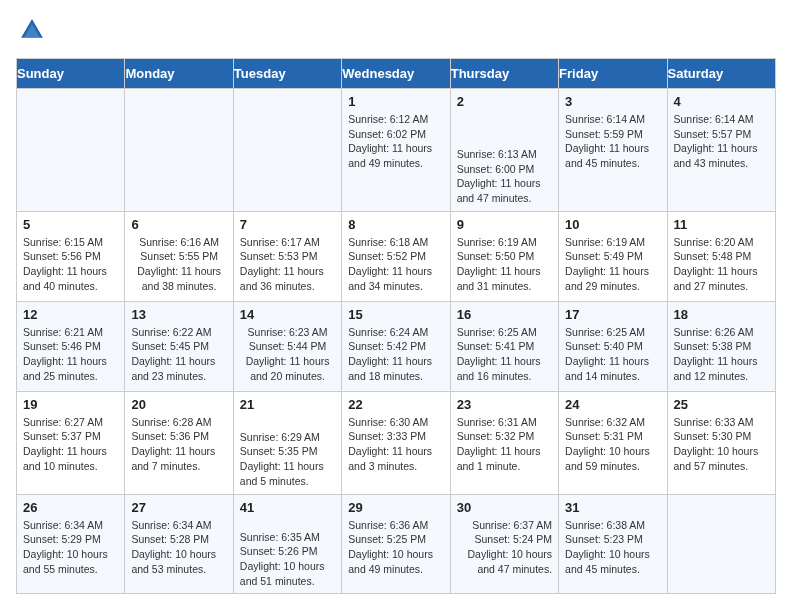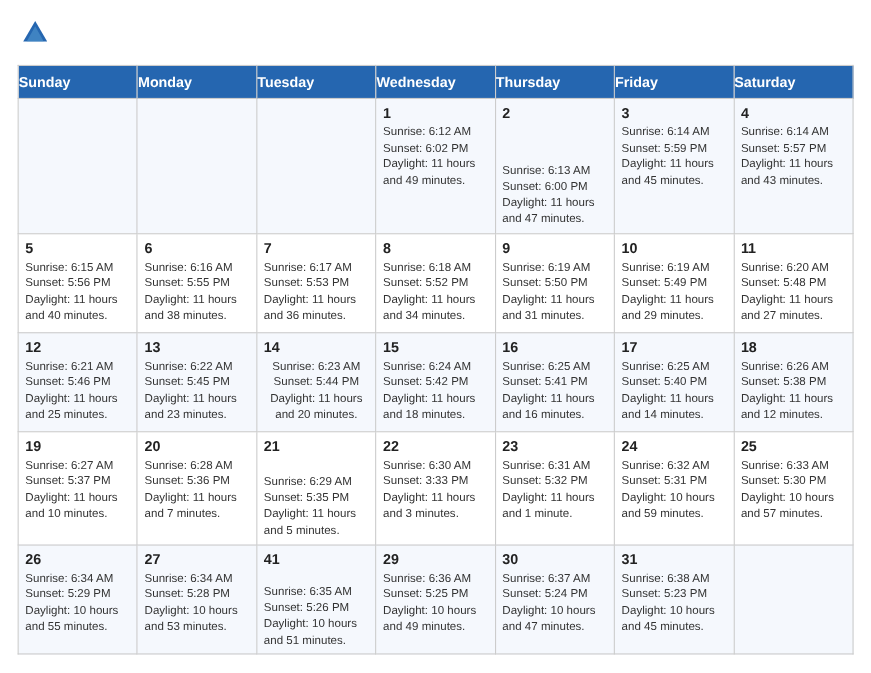--- a/index.html
+++ b/index.html
@@ -162,21 +162,21 @@
       <tr>
         <td>
           <span class="day-number">5</span>
           <div class="day-info" style="white-space: pre-line;">Sunrise: 6:15 AM
 Sunset: 5:56 PM
 Daylight: 11 hours
 and 40 minutes.</div>
         </td>
         <td>
           <span class="day-number">6</span>
-          <div class="day-info" style="white-space: pre-line;">Sunrise: 6:16 AM
+          <div class="day-info" style="white-space: pre-line; text-align: center;">Sunrise: 6:16 AM
 Sunset: 5:55 PM
 Daylight: 11 hours
 and 38 minutes.</div>
         </td>
         <td>
           <span class="day-number">7</span>
           <div class="day-info" style="white-space: pre-line;">Sunrise: 6:17 AM
 Sunset: 5:53 PM
 Daylight: 11 hours
 and 36 minutes.</div>
@@ -336,21 +336,21 @@
         </td>
         <td>
           <span class="day-number">29</span>
           <div class="day-info" style="white-space: pre-line;">Sunrise: 6:36 AM
 Sunset: 5:25 PM
 Daylight: 10 hours
 and 49 minutes.</div>
         </td>
         <td>
           <span class="day-number">30</span>
-          <div class="day-info" style="white-space: pre-line;">Sunrise: 6:37 AM
+          <div class="day-info" style="white-space: pre-line; text-align: right;">Sunrise: 6:37 AM
 Sunset: 5:24 PM
 Daylight: 10 hours
 and 47 minutes.</div>
         </td>
         <td>
           <span class="day-number">31</span>
           <div class="day-info" style="white-space: pre-line;">Sunrise: 6:38 AM
 Sunset: 5:23 PM
 Daylight: 10 hours
 and 45 minutes.</div>

